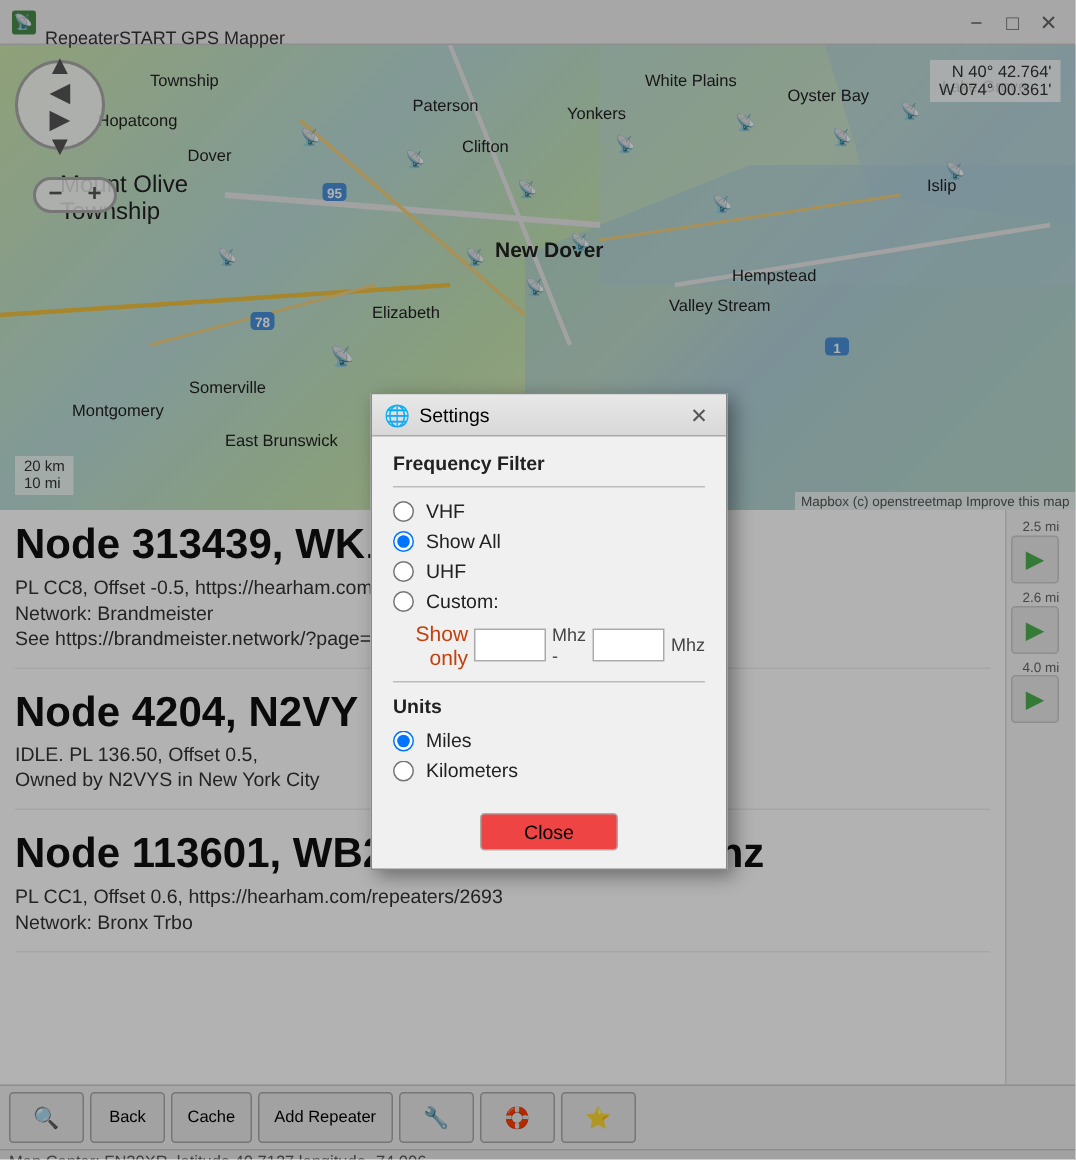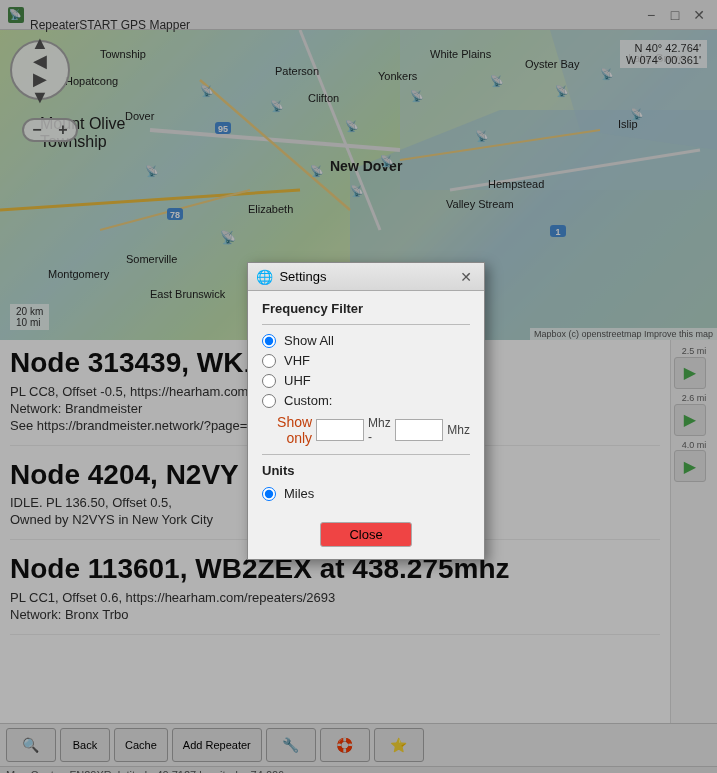--- a/index.html
+++ b/index.html
@@ -383,21 +383,21 @@
       <rect x="215" y="92" width="16" height="12" rx="3" fill="#4a90d9"></rect>
       <text x="223" y="102" text-anchor="middle" font-size="9" fill="white" font-weight="bold">95</text>
       <rect x="167" y="178" width="16" height="12" rx="3" fill="#4a90d9"></rect>
       <text x="175" y="188" text-anchor="middle" font-size="9" fill="white" font-weight="bold">78</text>
       <rect x="550" y="195" width="16" height="12" rx="3" fill="#4a90d9"></rect>
       <text x="558" y="205" text-anchor="middle" font-size="9" fill="white" font-weight="bold">1</text>
     </svg>
 
     <div class="map-label" style="top:18px;left:100px">Township</div>
     <div class="map-label" style="top:45px;left:65px">Hopatcong</div>
-    <div class="map-label" style="top:80px;left:125px">Dover</div>
+    <div class="map-label" style="top:68px;left:125px">Dover</div>
     <div class="map-label" style="top:85px;left:40px;font-size:16px">Mount Olive<br>Township</div>
     <div class="map-label" style="top:18px;left:430px">White Plains</div>
     <div class="map-label" style="top:35px;left:275px">Paterson</div>
     <div class="map-label" style="top:40px;left:378px">Yonkers</div>
     <div class="map-label" style="top:62px;left:308px">Clifton</div>
     <div class="map-label" style="top:28px;left:525px">Oyster Bay</div>
     <div class="map-label" style="top:22px;left:628px">Lake Grove</div>
     <div class="map-label" style="top:128px;left:330px;font-weight:bold;font-size:14px">New Dover</div>
     <div class="map-label" style="top:173px;left:248px">Elizabeth</div>
     <div class="map-label" style="top:148px;left:488px">Hempstead</div>
@@ -533,26 +533,26 @@
   <div class="dialog-title-bar">
     <span class="dialog-icon">🌐</span>
     <span class="dialog-title">Settings</span>
     <button class="dialog-close">✕</button>
   </div>
   <div class="dialog-body">
     <div class="dialog-section-title">Frequency Filter</div>
     <hr class="dialog-divider">
 
     <label class="radio-option">
+      <input type="radio" name="freq" style="">
+      <span class="radio-label">VHF</span>
+    </label>
+    <label class="radio-option">
       <input type="radio" name="freq" checked="" style="">
       <span class="radio-label">Show All</span>
-    </label>
-    <label class="radio-option">
-      <input type="radio" name="freq" style="">
-      <span class="radio-label">VHF</span>
     </label>
     <label class="radio-option">
       <input type="radio" name="freq" style="">
       <span class="radio-label">UHF</span>
     </label>
     <label class="radio-option">
       <input type="radio" name="freq" style="">
       <span class="radio-label">Custom:</span>
     </label>
 
@@ -564,17 +564,21 @@
       <span class="mhz-label">Mhz</span>
     </div>
 
     <hr class="dialog-divider">
     <div class="dialog-section-title">Units</div>
 
     <label class="radio-option">
       <input type="radio" name="units" checked="" style="">
       <span class="radio-label">Miles</span>
     </label>
+    <label class="radio-option">
+      <input type="radio" name="units" style="">
+      <span class="radio-label">Kilometers</span>
+    </label>
   </div>
   <div class="dialog-footer">
     <button class="close-btn">Close</button>
   </div>
 </div>
 
 </body></html>

